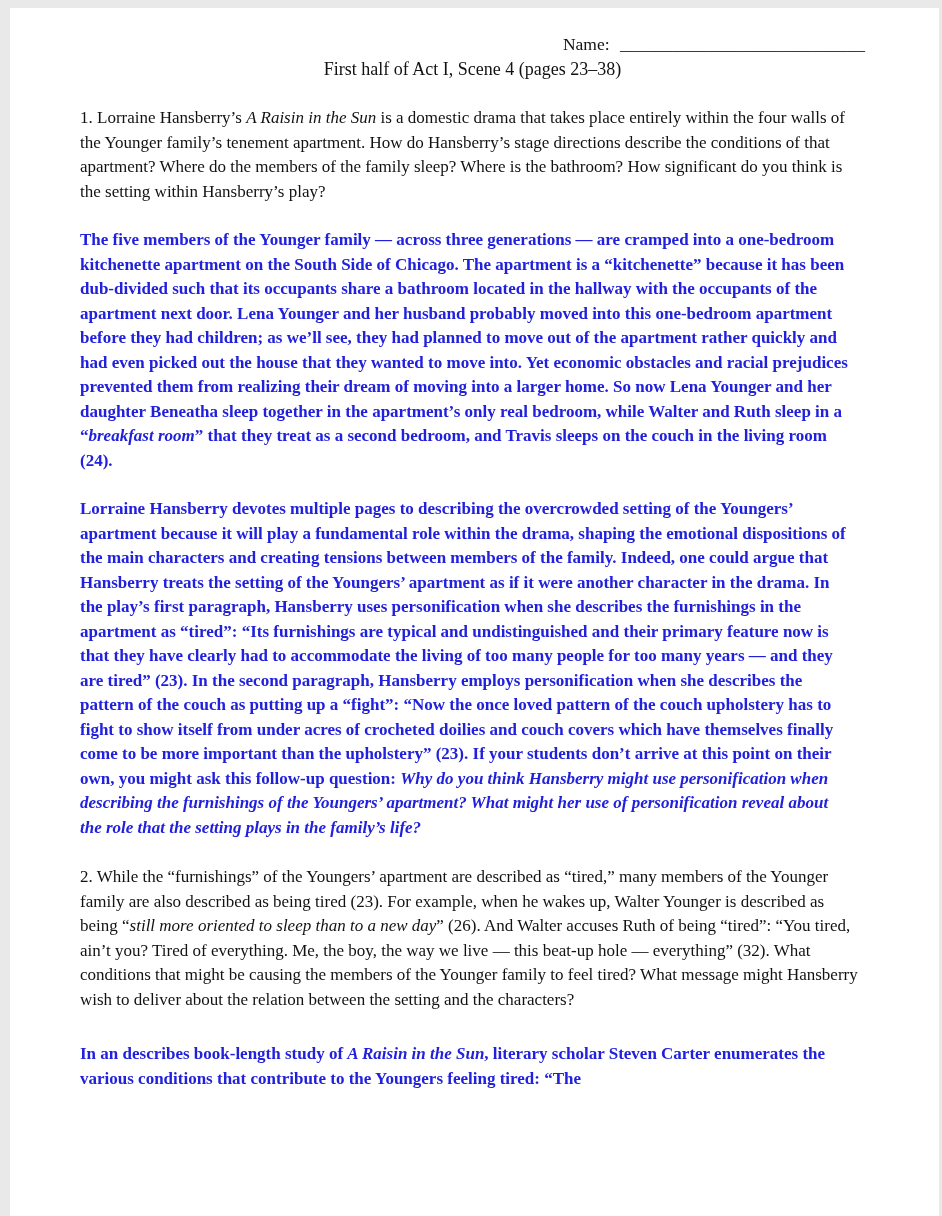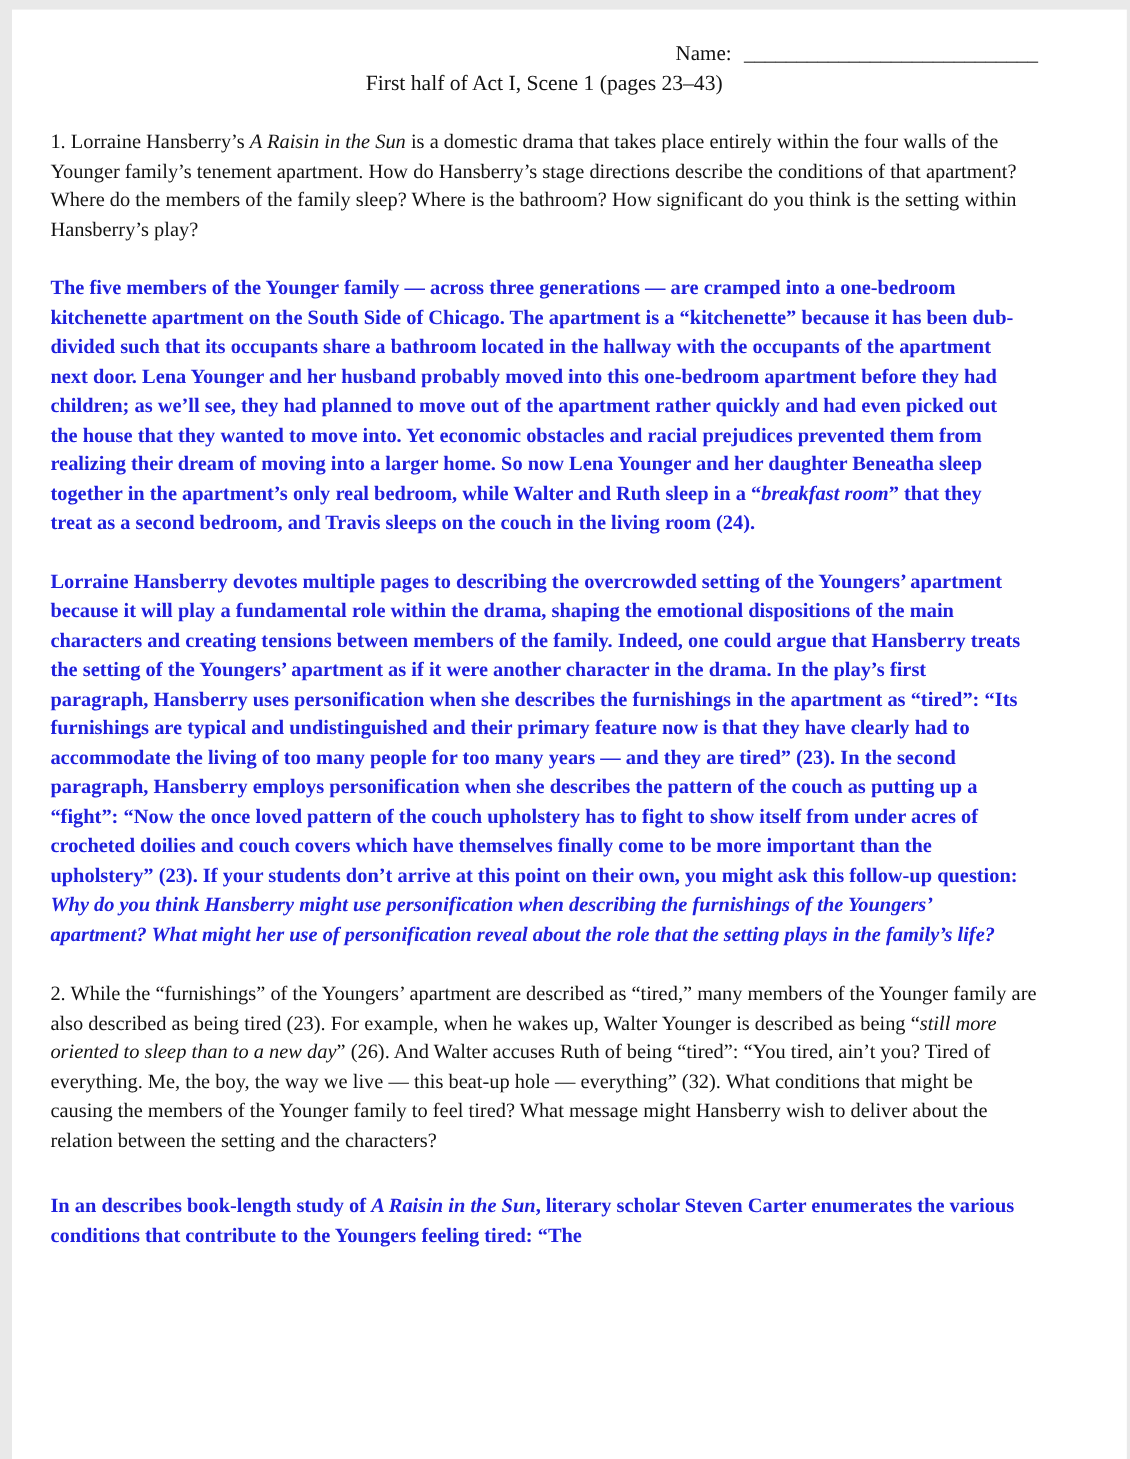--- a/index.html
+++ b/index.html
@@ -14,21 +14,21 @@
   body{
     width:942px;height:1216px;position:relative;overflow:hidden;
     background:var(--frame_bg);
     font-family:"Liberation Serif","DejaVu Serif",serif;
   }
   .page{
     position:absolute;left:10px;top:8px;right:3px;bottom:0;
     background:var(--page_bg);
   }
   .content{
-    padding:24px 74px 0 32px;
+    padding:24px 74px 0 70px;
     color:var(--text_black);
     font-size:17px;
     line-height:24.5px;
   }
   .name-row{
     text-align:right;
     font-size:17.5px;
     white-space:nowrap;
   }
   .name-row .blank{margin-left:6px;}
@@ -69,21 +69,21 @@
 
 <div class="page">
   <div class="content">
 
     <div class="name-row">
       <span>Name:</span>
       <span class="blank">____________________________</span>
     </div>
 
 
-    <div class="subtitle">First half of Act I, Scene 1 (pages 23–43)</div>
+    <div class="subtitle">First half of Act I, Scene 4 (pages 23–38)</div>
 
 
     <p class="q"><span>1. Lorraine Hansberry’s </span><span class="it">A Raisin in the Sun</span><span> is a domestic drama that takes place entirely within the four walls of the Younger family’s tenement apartment. How do Hansberry’s stage directions describe the conditions of that apartment? Where do the members of the family sleep? Where is the bathroom? How significant do you think is the setting within Hansberry’s play?</span></p>
 
     <p class="a"><span>The five members of the Younger family — across three generations — are cramped into a one-bedroom kitchenette apartment on the South Side of Chicago. The apartment is a “kitchenette” because it has been dub-divided such that its occupants share a bathroom located in the hallway with the occupants of the apartment next door. Lena Younger and her husband probably moved into this one-bedroom apartment before they had children; as we’ll see, they had planned to move out of the apartment rather quickly and had even picked out the house that they wanted to move into. Yet economic obstacles and racial prejudices prevented them from realizing their dream of moving into a larger home. So now Lena Younger and her daughter Beneatha sleep together in the apartment’s only real bedroom, while Walter and Ruth sleep in a “</span><span class="it">breakfast room</span><span>” that they treat as a second bedroom, and Travis sleeps on the couch in the living room (24).</span></p>
 
     <p class="a"><span>Lorraine Hansberry devotes multiple pages to describing the overcrowded setting of the Youngers’ apartment because it will play a fundamental role within the drama, shaping the emotional dispositions of the main characters and creating tensions between members of the family. Indeed, one could argue that Hansberry treats the setting of the Youngers’ apartment as if it were another character in the drama. In the play’s first paragraph, Hansberry uses personification when she describes the furnishings in the apartment as “tired”: “Its furnishings are typical and undistinguished and their primary feature now is that they have clearly had to accommodate the living of too many people for too many years — and they are tired” (23). In the second paragraph, Hansberry employs personification when she describes the pattern of the couch as putting up a “fight”: “Now the once loved pattern of the couch upholstery has to fight to show itself from under acres of crocheted doilies and couch covers which have themselves finally come to be more important than the upholstery” (23). If your students don’t arrive at this point on their own, you might ask this follow-up question: </span><span class="it">Why do you think Hansberry might use personification when describing the furnishings of the Youngers’ apartment? What might her use of personification reveal about the role that the setting plays in the family’s life?</span></p>
 
     <p class="q"><span>2. While the “furnishings” of the Youngers’ apartment are described as “tired,” many members of the Younger family are also described as being tired (23). For example, when he wakes up, Walter Younger is described as being “</span><span class="it">still more oriented to sleep than to a new day</span><span>” (26). And Walter accuses Ruth of being “tired”: “You tired, ain’t you? Tired of everything. Me, the boy, the way we live — this beat-up hole — everything” (32). What conditions that might be causing the members of the Younger family to feel tired? What message might Hansberry wish to deliver about the relation between the setting and the characters?</span></p>
 

